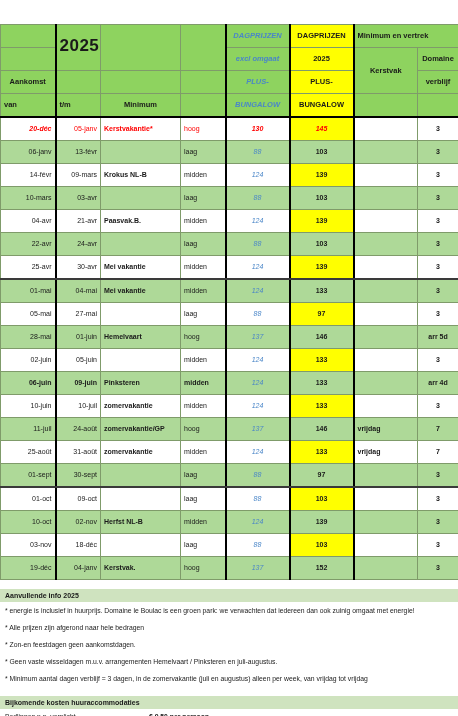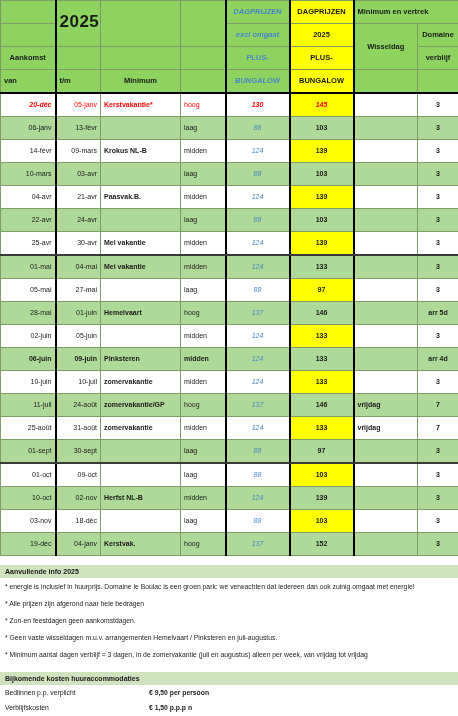--- a/index.html
+++ b/index.html
@@ -11,20 +11,21 @@
     color:#1a1a1a;
     overflow:hidden;
   }
   .sheet{position:relative;width:458px;height:716px;}
 
   
   table.price{
     border-collapse:collapse;
     table-layout:fixed;
     width:458px;
+    margin-top:24px;
   }
   table.price td{
     padding:0 3px;
     height:22px;
     line-height:22px;
     vertical-align:middle;
     white-space:nowrap;
     overflow:hidden;
     border:1px solid #7f9b6a;
   }
@@ -101,21 +102,21 @@
         <td class="grn" rowspan="2"></td>
         <td class="grn hL c hdr-blue">DAGPRIJZEN</td>
         <td class="yel hL c h-hdr">DAGPRIJZEN</td>
         <td class="grn hL l h-hdr" colspan="2">Minimum en vertrek</td>
       </tr>
 
       <tr>
         <td class="grn"></td>
         <td class="grn hL c hdr-blue">excl omgaat</td>
         <td class="yel hL c h-hdr">2025</td>
-        <td class="grn hL c h-hdr" rowspan="2">Wisseldag</td>
+        <td class="grn hL c h-hdr" rowspan="2">Kerstvak</td>
         <td class="grn c h-hdr">Domaine</td>
       </tr>
 
       <tr>
         <td class="grn c h-hdr">Aankomst</td>
         <td class="grn hL"></td>
         <td class="grn"></td>
         <td class="grn"></td>
         <td class="grn hL c hdr-blue">PLUS-</td>
         <td class="yel hL c h-hdr">PLUS-</td>

